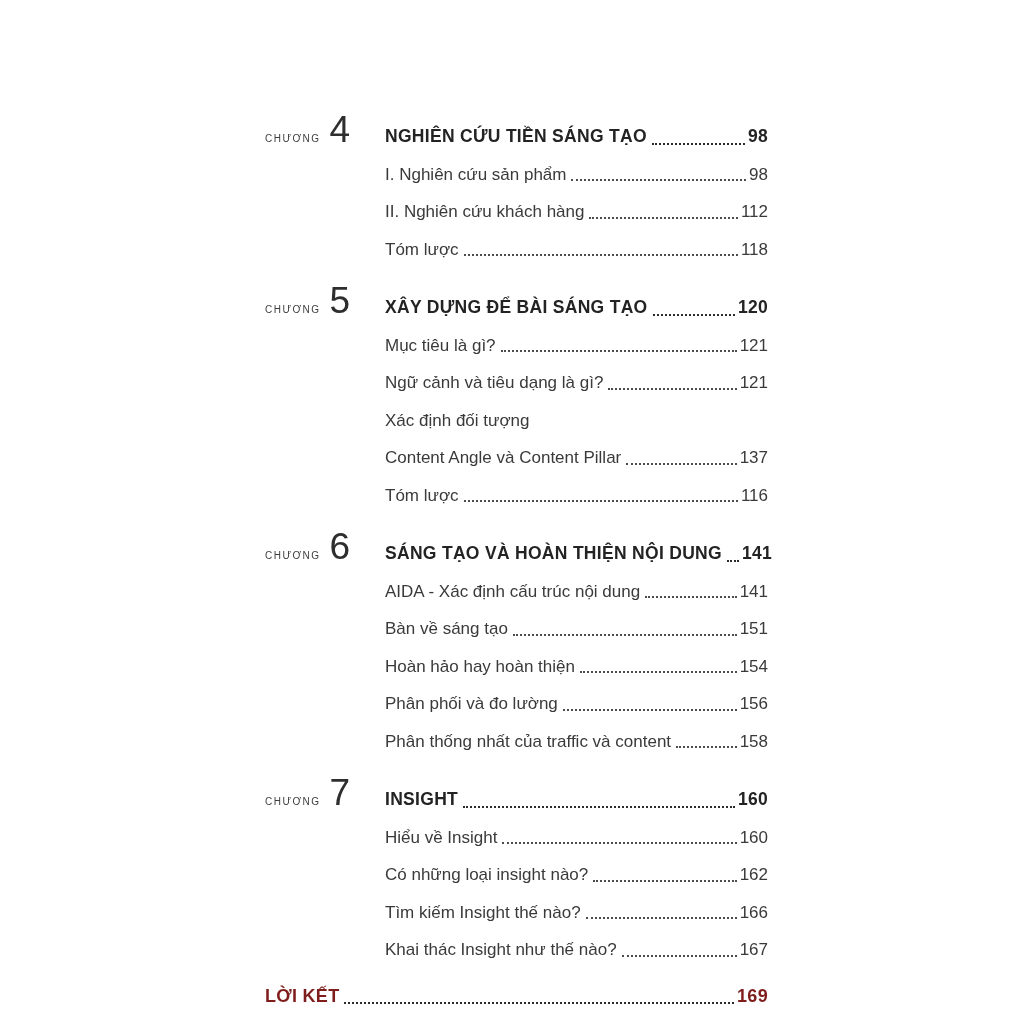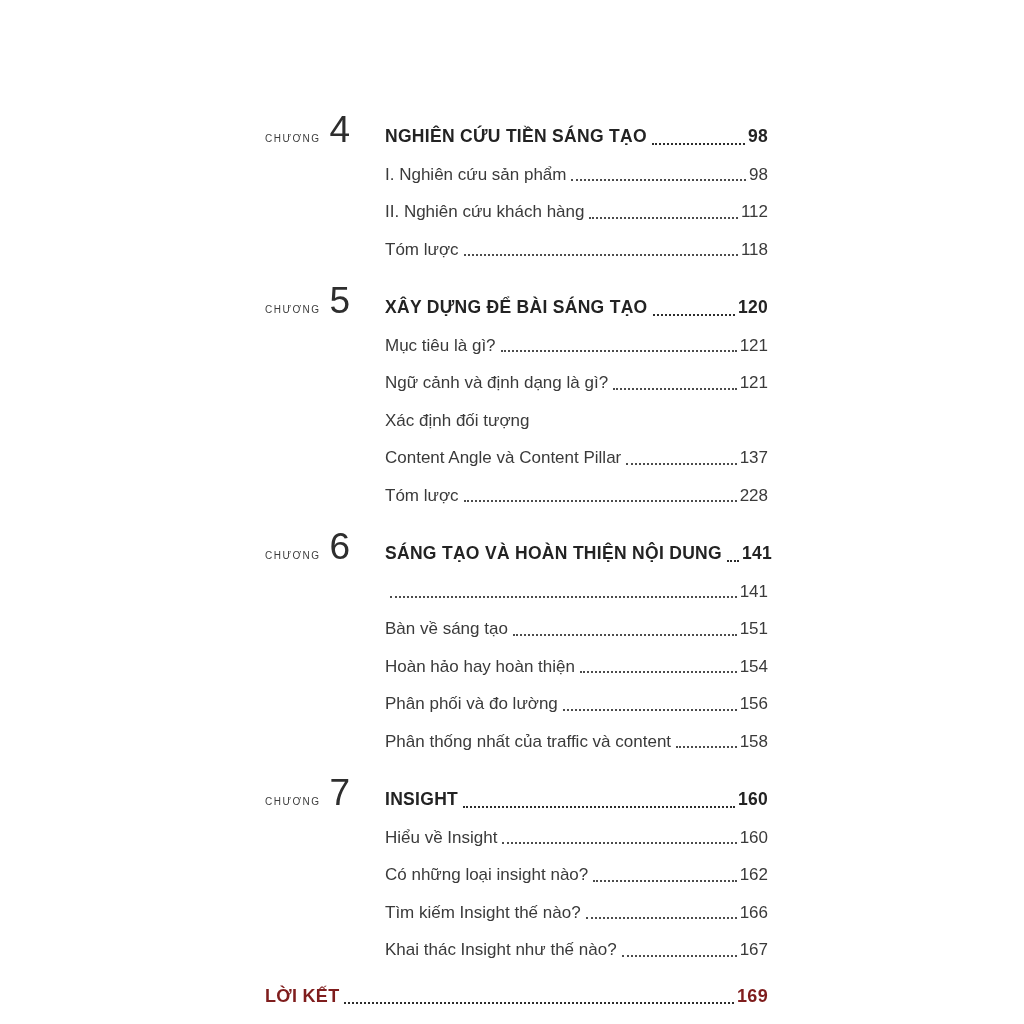--- a/index.html
+++ b/index.html
@@ -136,52 +136,53 @@
         <span class="t">XÂY DỰNG ĐỂ BÀI SÁNG TẠO</span>
         <span class="leader"></span>
         <span class="page">120</span>
       </div>
       <div class="row">
         <span class="t">Mục tiêu là gì?</span>
         <span class="leader"></span>
         <span class="page">121</span>
       </div>
       <div class="row">
-        <span class="t">Ngữ cảnh và định dạng là gì?</span>
+        <span class="t">Ngữ cảnh và tiêu dạng là gì?</span>
         <span class="leader"></span>
         <span class="page">121</span>
       </div>
       <div class="row">
         <span class="t">Xác định đối tượng</span>
       </div>
       <div class="row">
         <span class="t">Content Angle và Content Pillar</span>
         <span class="leader"></span>
         <span class="page">137</span>
       </div>
       <div class="row">
         <span class="t">Tóm lược</span>
         <span class="leader"></span>
-        <span class="page">228</span>
+        <span class="page">116</span>
       </div>
     </div>
   </div>
 
   <div class="chapter">
     <div class="ch-label">
       <span class="ch-word">CHƯƠNG</span>
       <span class="ch-num">6</span>
     </div>
     <div class="ch-body">
       <div class="row head">
         <span class="t">SÁNG TẠO VÀ HOÀN THIỆN NỘI DUNG</span>
         <span class="leader"></span>
         <span class="page">141</span>
       </div>
       <div class="row">
+        <span class="t">AIDA - Xác định cấu trúc nội dung</span>
         <span class="leader"></span>
         <span class="page">141</span>
       </div>
       <div class="row">
         <span class="t">Bàn về sáng tạo</span>
         <span class="leader"></span>
         <span class="page">151</span>
       </div>
       <div class="row">
         <span class="t">Hoàn hảo hay hoàn thiện</span>

